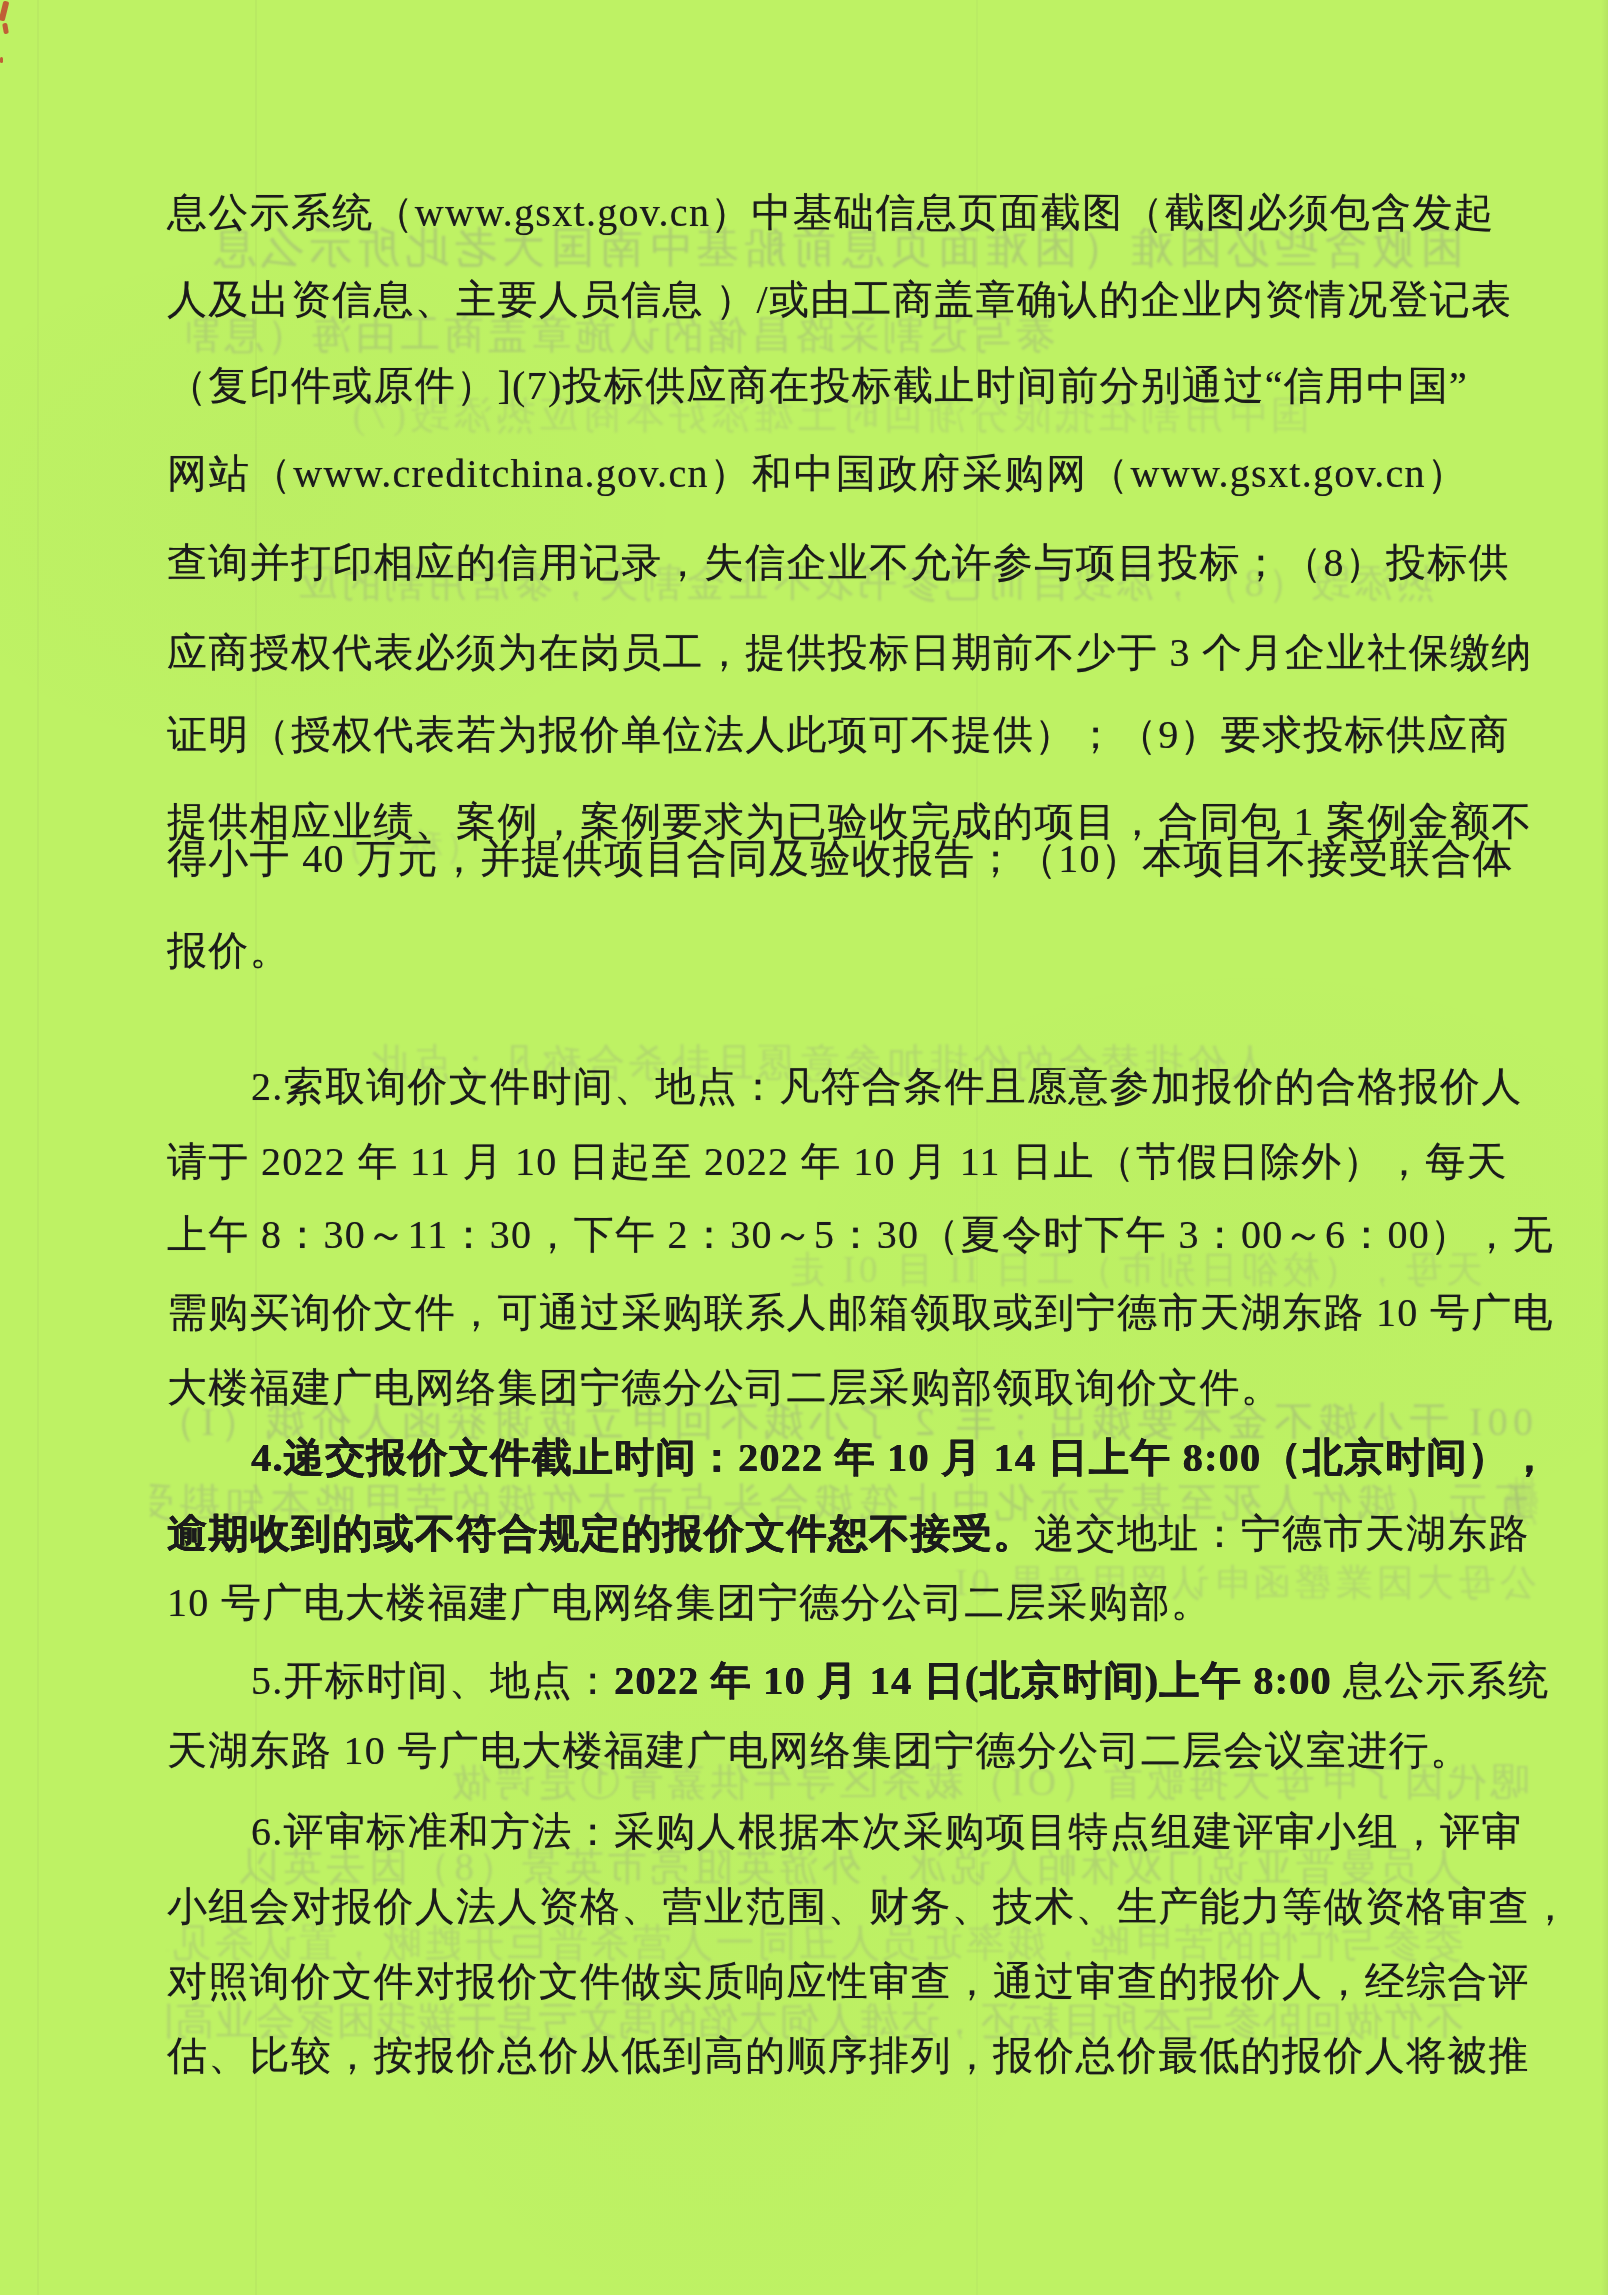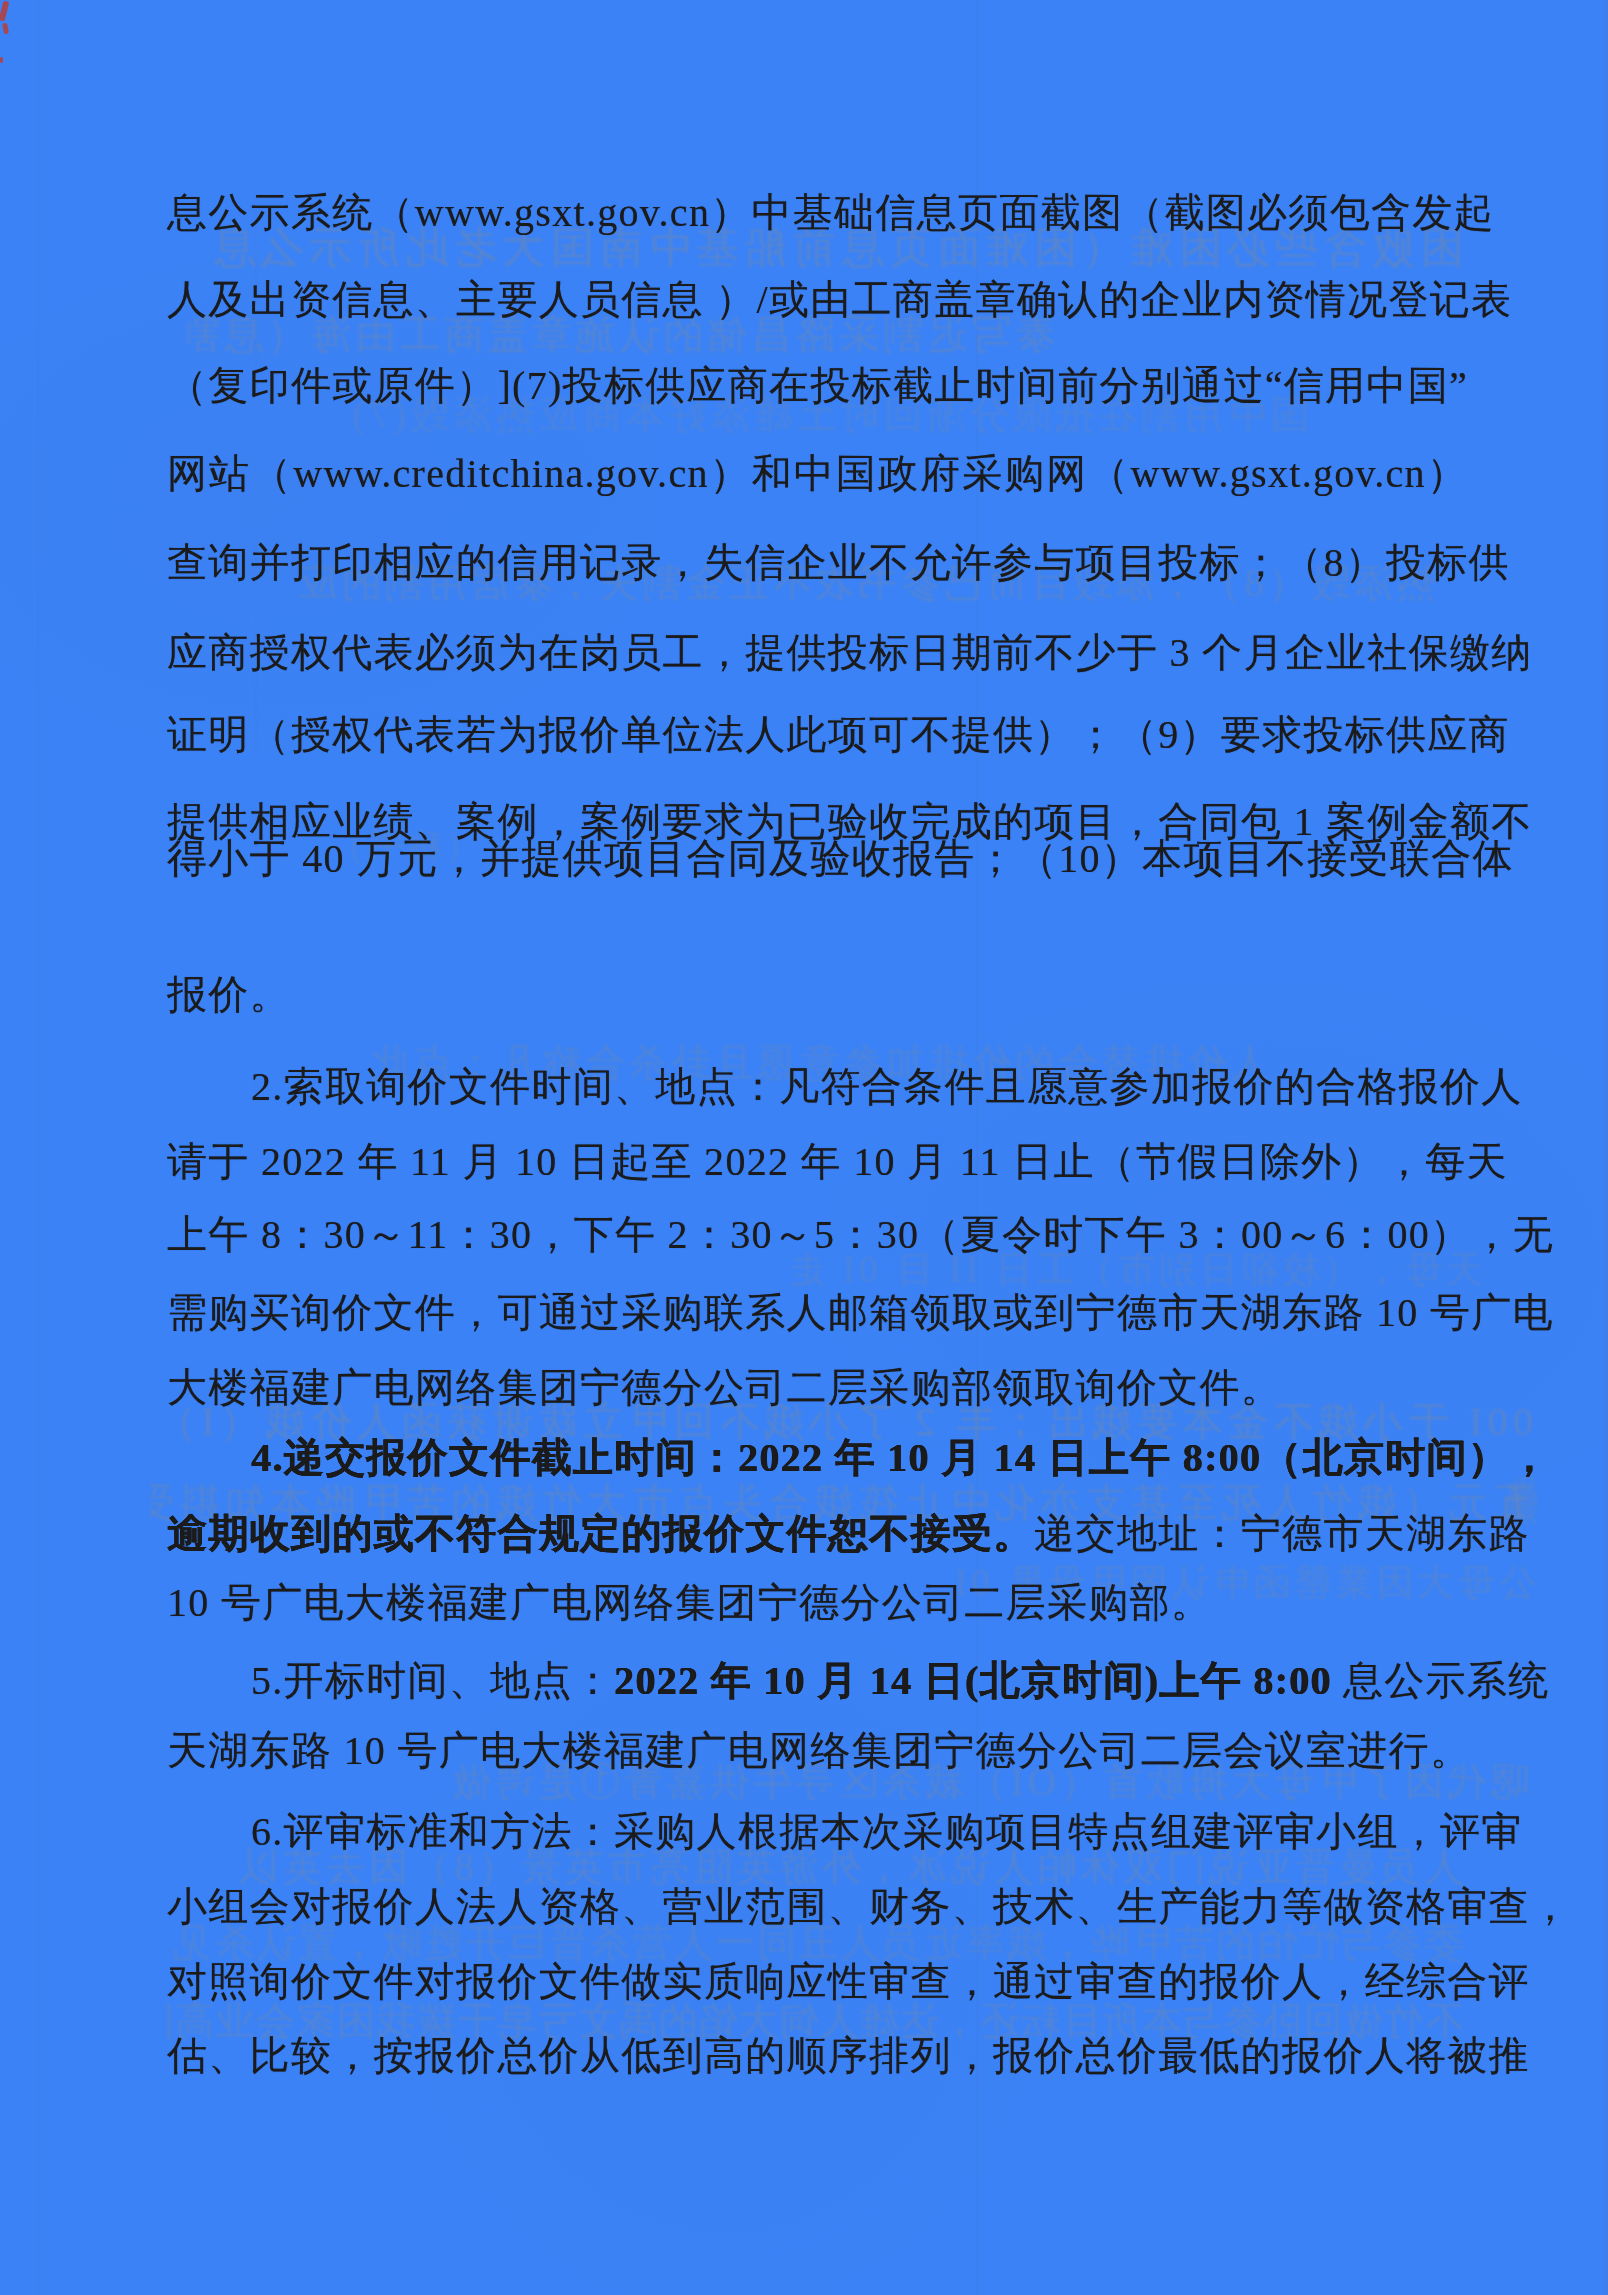--- a/index.html
+++ b/index.html
@@ -1,19 +1,19 @@
 <!DOCTYPE html>
 <html style="font-size:10.7px"><head>
 <meta charset="utf-8">
 <style>
   html,body{margin:0;padding:0;background:#e8e8e4;}
   .page{
     position:relative;
     width:1609px;height:2295px;
-    background:#3b82f6;
+    background:#bef264;
     font-family:"Liberation Serif","DejaVu Serif",serif;
     overflow:hidden;
   }
   
   .page::before{
     content:"";position:absolute;inset:0;pointer-events:none;
     background:
       radial-gradient(ellipse 601px 401px at 18% 22%, rgba(60,60,55,.018), transparent 70%),
       radial-gradient(ellipse 735px 468px at 78% 55%, rgba(60,60,55,.015), transparent 70%),
       radial-gradient(ellipse 534px 601px at 45% 85%, rgba(60,60,55,.016), transparent 70%);
@@ -77,21 +77,21 @@
 
   <div class="line" style="top:190px"><span>息公示系统（www.gsxt.gov.cn）中基础信息页面截图（截图必须包含发起</span></div>
   <div class="line" style="top:277px"><span>人及出资信息、主要人员信息 ）/或由工商盖章确认的企业内资情况登记表</span></div>
   <div class="line" style="top:363px"><span>（复印件或原件）](7)投标供应商在投标截止时间前分别通过“信用中国”</span></div>
   <div class="line" style="top:451px"><span>网站（www.creditchina.gov.cn）和中国政府采购网（www.gsxt.gov.cn）</span></div>
   <div class="line" style="top:540px"><span>查询并打印相应的信用记录，失信企业不允许参与项目投标；（8）投标供</span></div>
   <div class="line" style="top:630px"><span>应商授权代表必须为在岗员工，提供投标日期前不少于 3 个月企业社保缴纳</span></div>
   <div class="line" style="top:712px"><span>证明（授权代表若为报价单位法人此项可不提供）；（9）要求投标供应商</span></div>
   <div class="line" style="top:799px"><span>提供相应业绩、案例，案例要求为已验收完成的项目，合同包 1 案例金额不</span></div>
   <div class="line" style="top:836px"><span>得小于 40 万元，并提供项目合同及验收报告；（10）本项目不接受联合体</span></div>
-  <div class="line end" style="top:972px"><span>报价。</span></div>
+  <div class="line end" style="top:928px"><span>报价。</span></div>
 
   <div class="line ind" style="top:1064px"><span>2.索取询价文件时间、地点：凡符合条件且愿意参加报价的合格报价人</span></div>
   <div class="line" style="top:1139px"><span>请于 2022 年 11 月 10 日起至 2022 年 10 月 11 日止（节假日除外），每天</span></div>
   <div class="line" style="top:1212px"><span>上午 8：30～11：30，下午 2：30～5：30（夏令时下午 3：00～6：00），无</span></div>
   <div class="line" style="top:1290px"><span>需购买询价文件，可通过采购联系人邮箱领取或到宁德市天湖东路 10 号广电</span></div>
   <div class="line end" style="top:1365px"><span>大楼福建广电网络集团宁德分公司二层采购部领取询价文件。</span></div>
 
   <div class="line ind" style="top:1435px"><span class="b">4.递交报价文件截止时间：2022 年 10 月 14 日上午 8:00（北京时间），</span></div>
   <div class="line" style="top:1511px"><span class="b">逾期收到的或不符合规定的报价文件恕不接受。</span><span>递交地址：宁德市天湖东路</span></div>
   <div class="line end" style="top:1580px"><span>10 号广电大楼福建广电网络集团宁德分公司二层采购部。</span></div>

